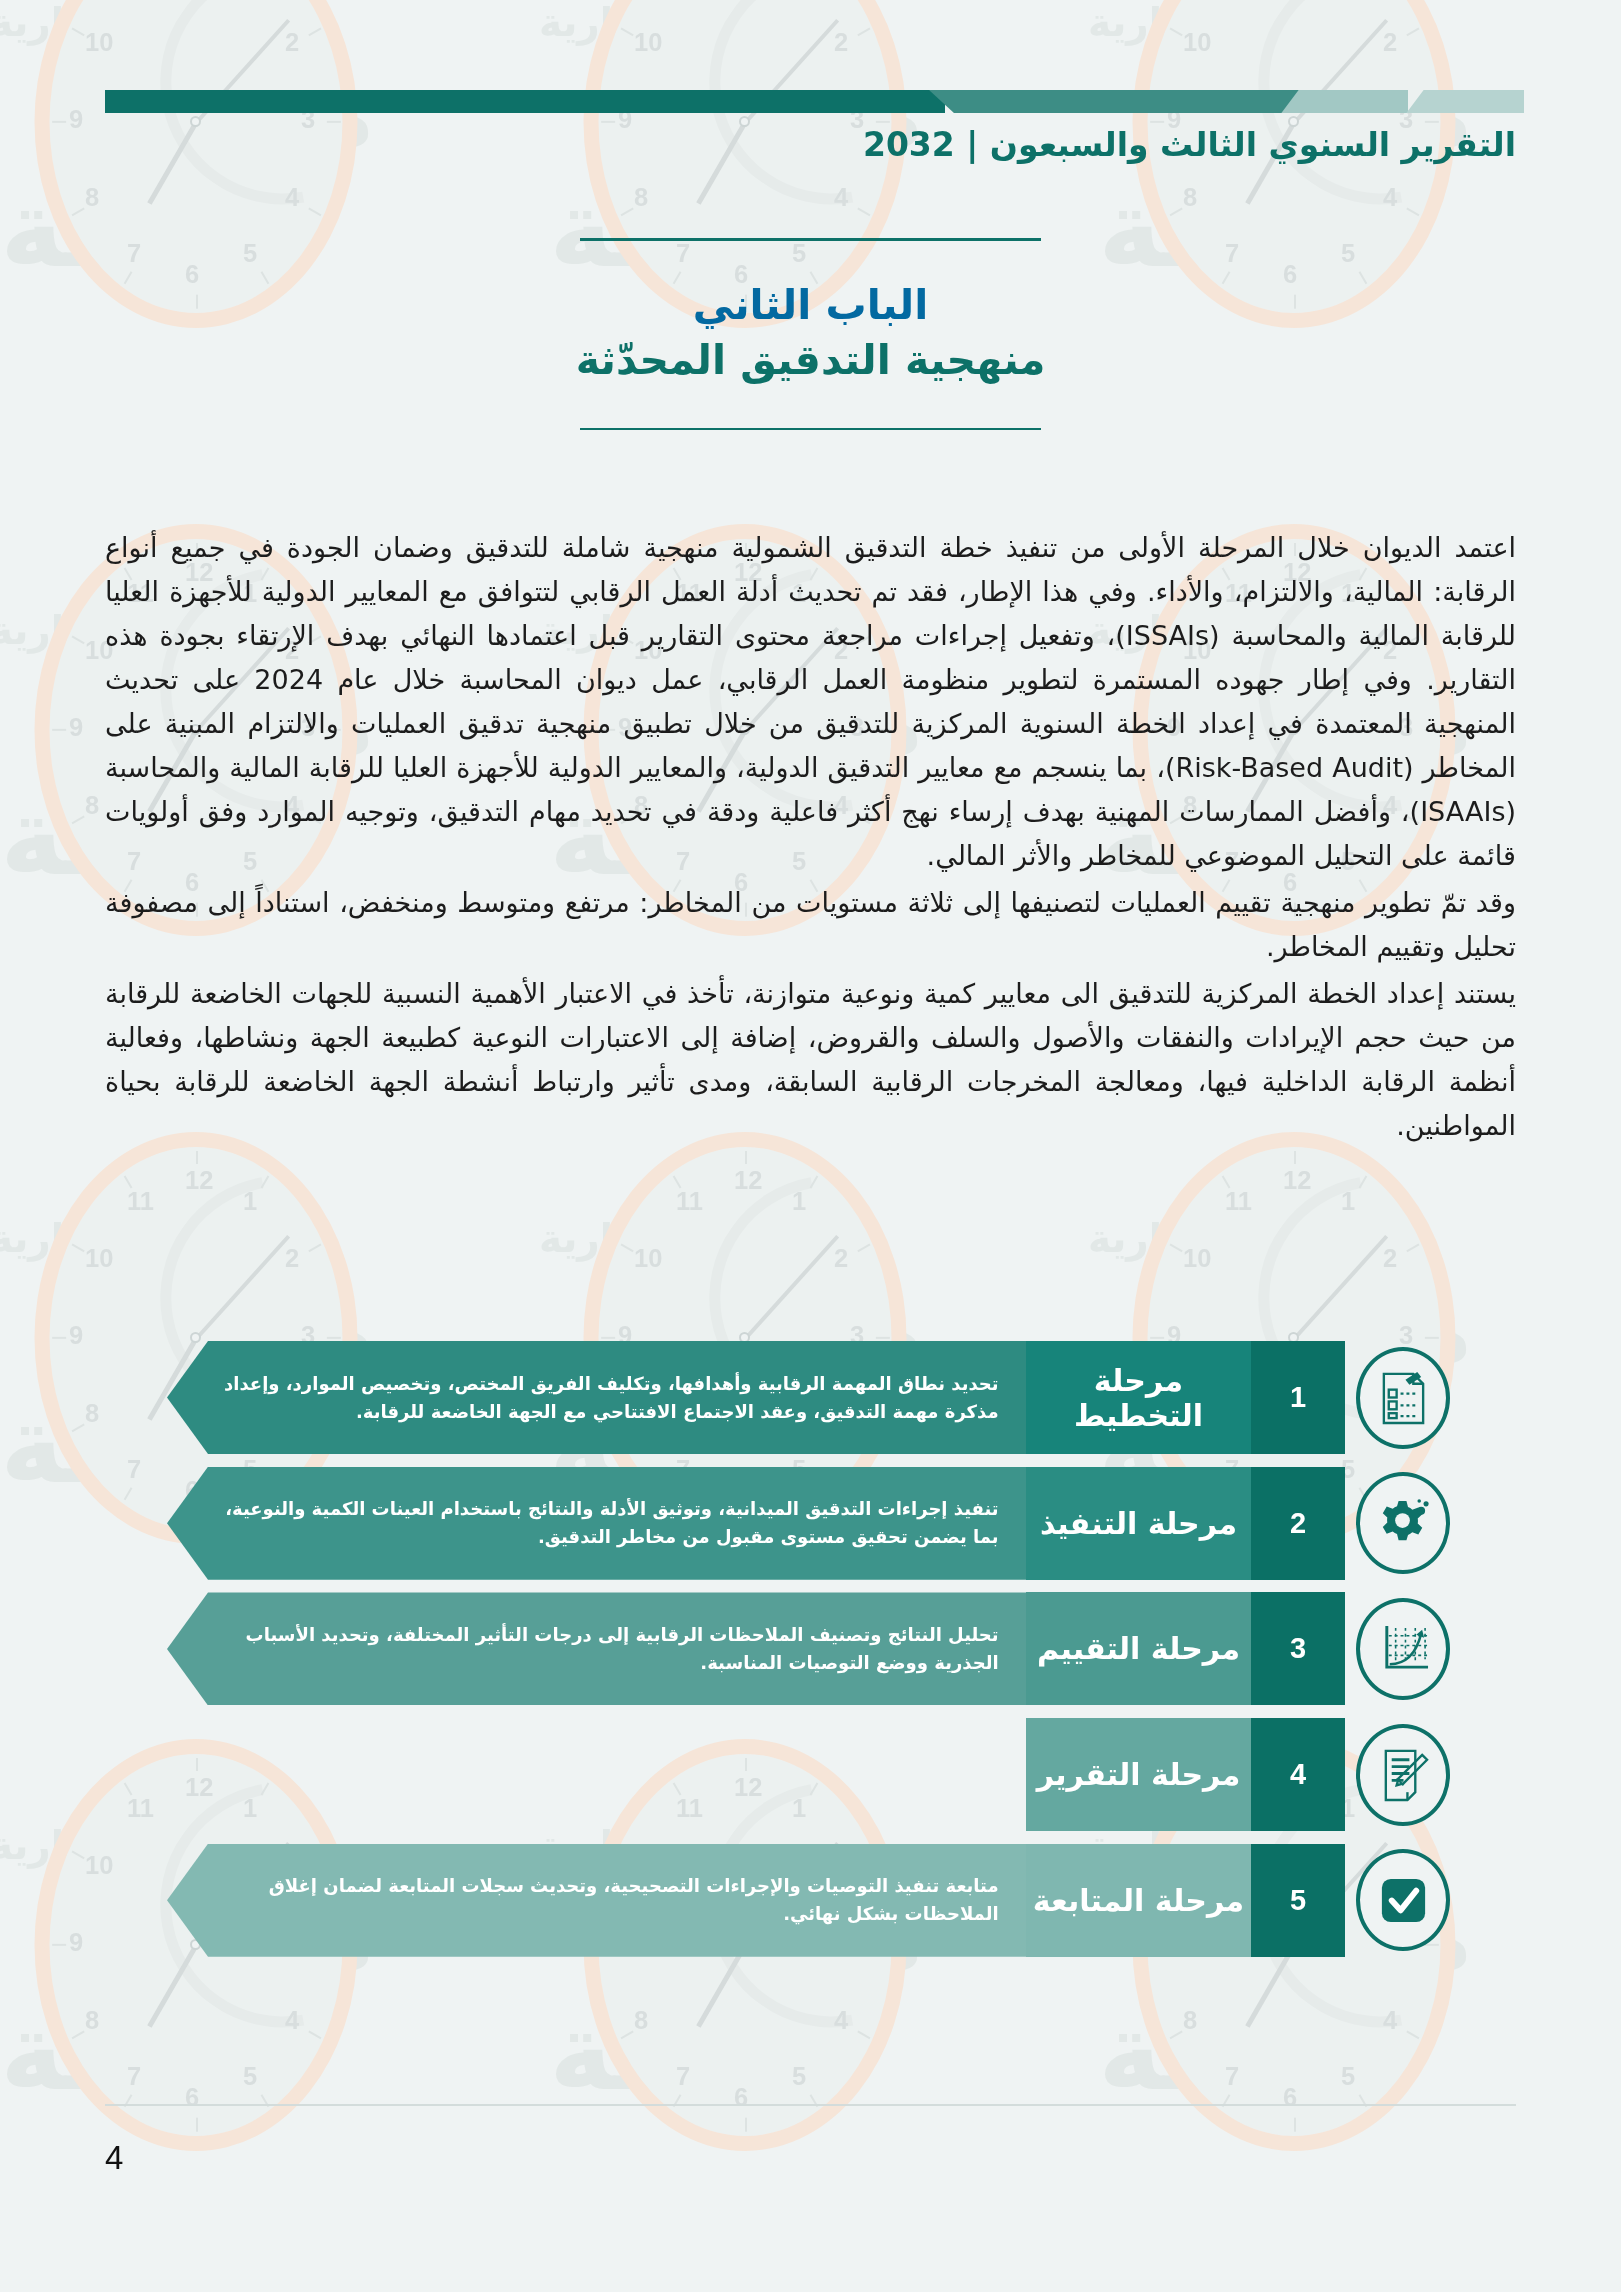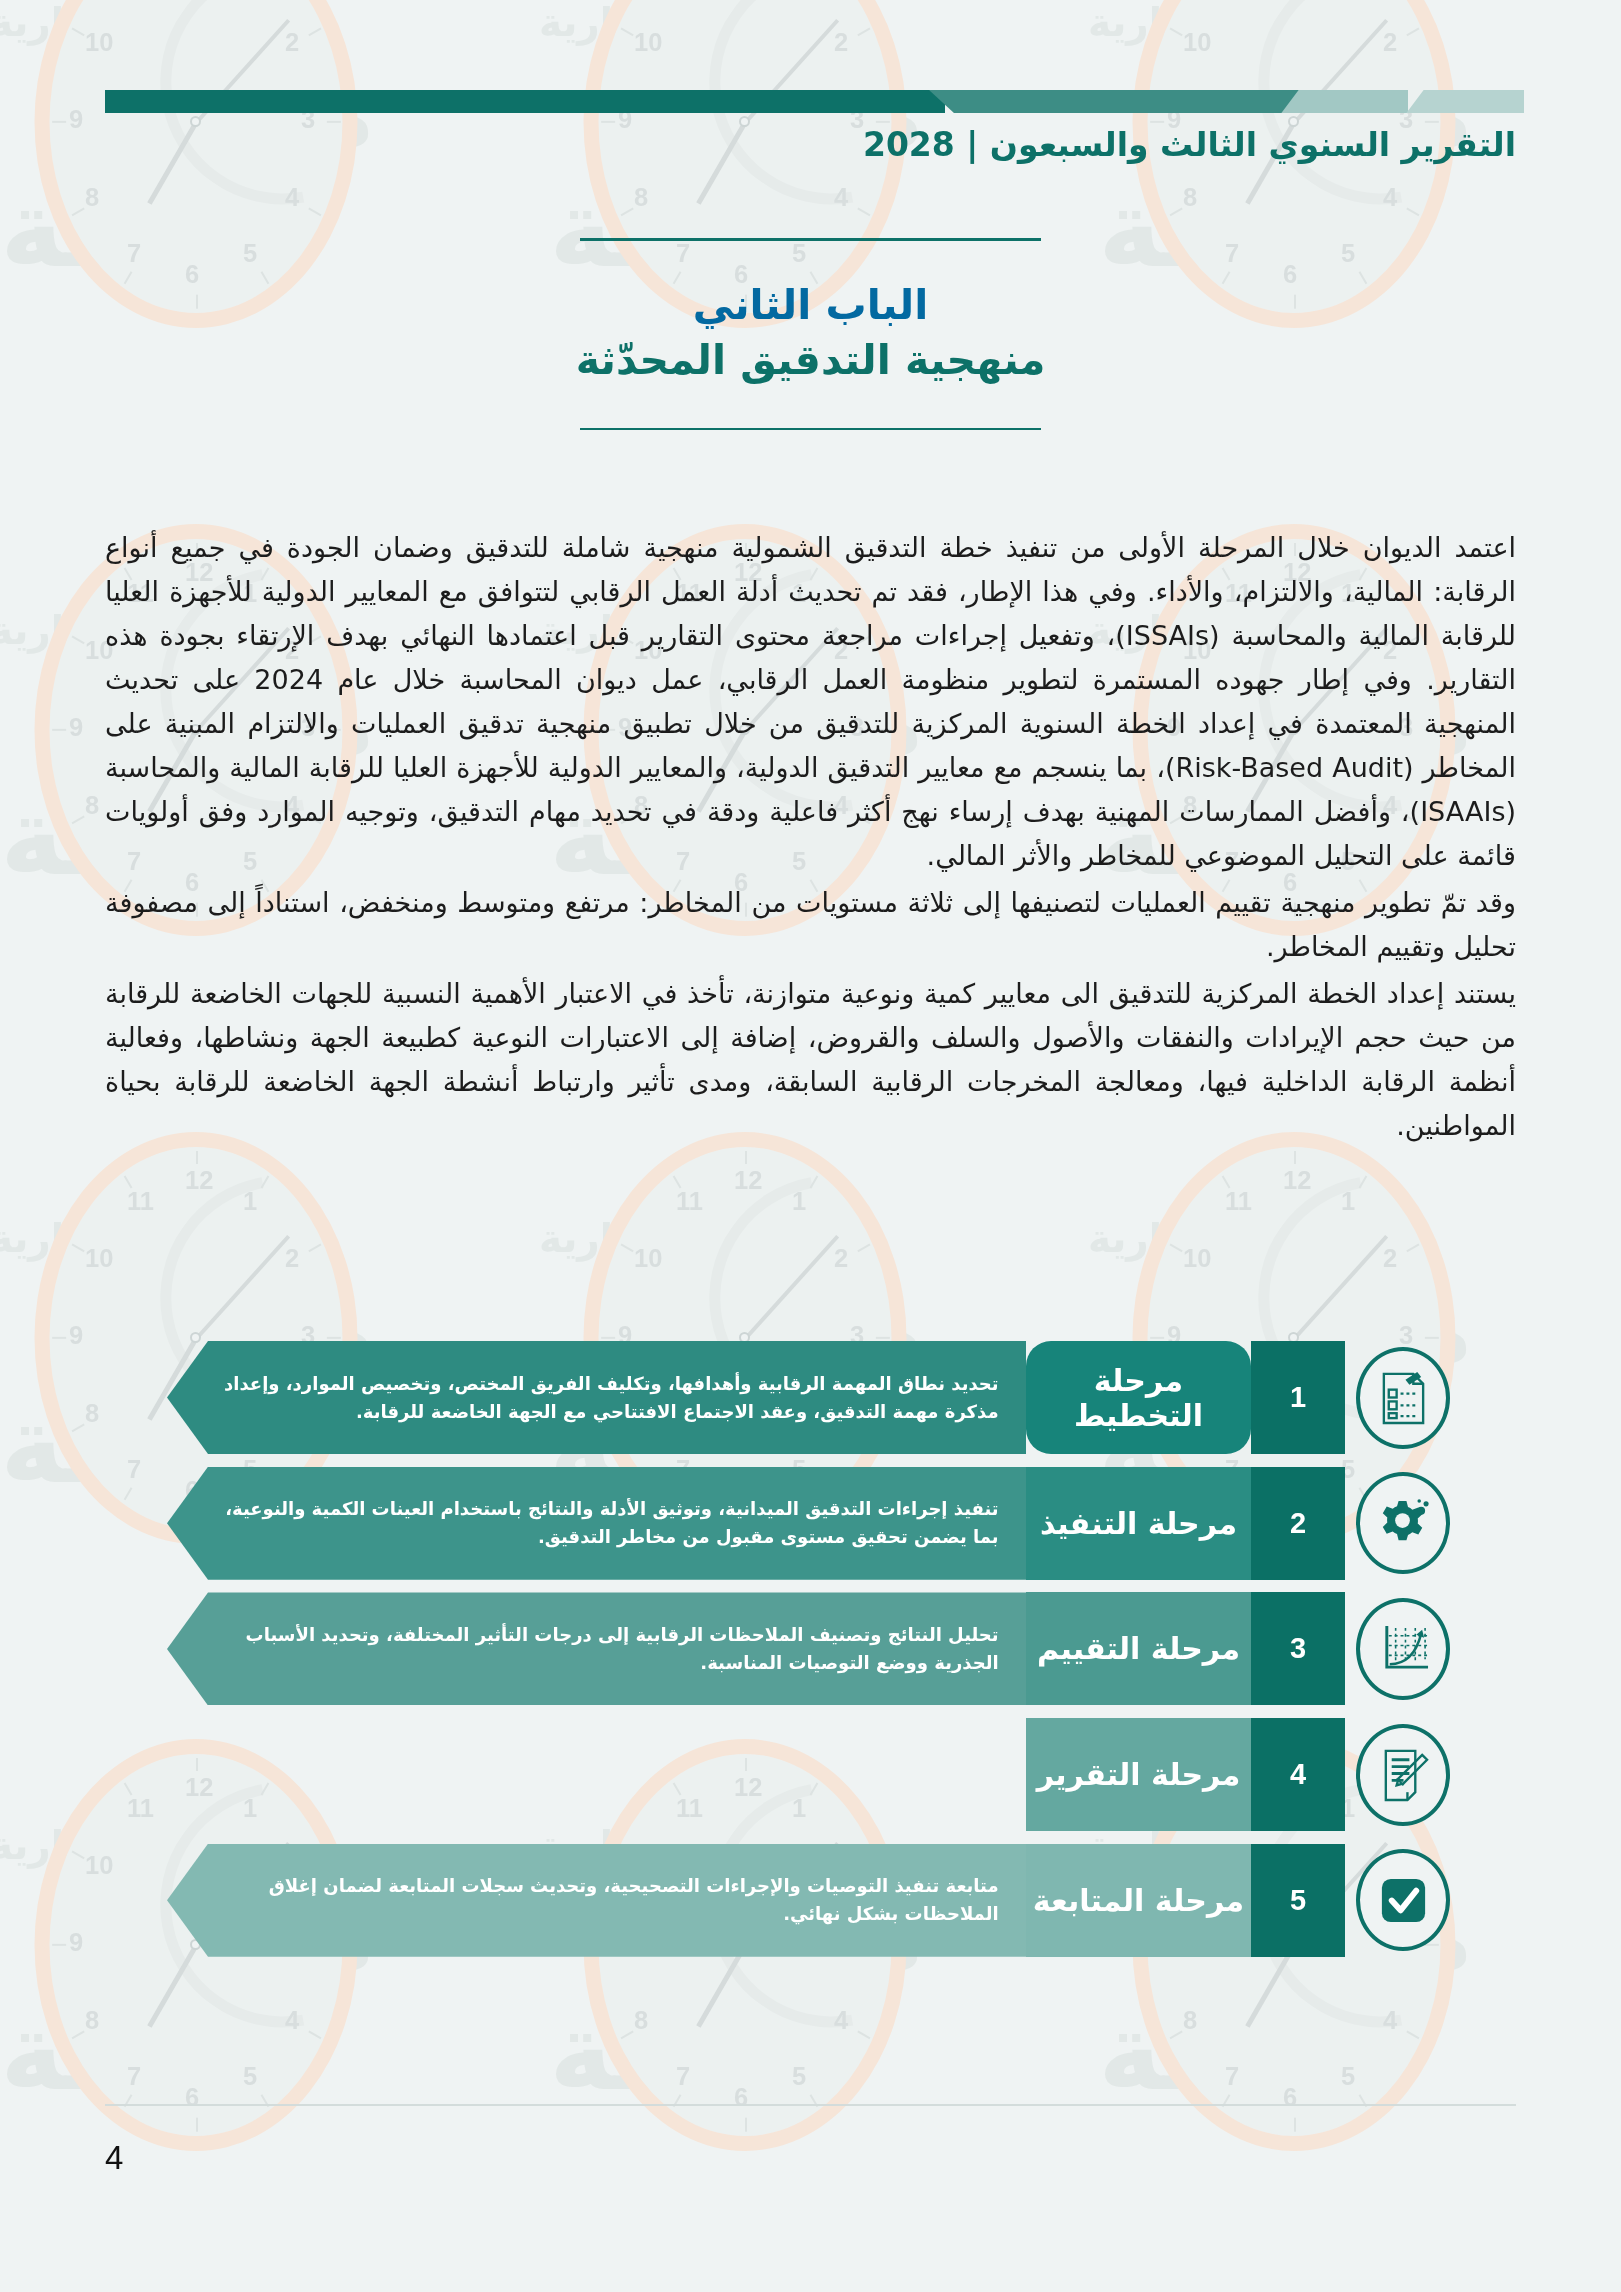--- a/index.html
+++ b/index.html
@@ -739,21 +739,21 @@
       <div class="wm-tile" style="left: 1529px; top: 1705px;"></div>
     </div>
 
   <div class="top-bar-wrap">
     <div class="top-bar-dark"></div>
     <div class="top-bar-mid"></div>
     <div class="top-bar-light1"></div>
     <div class="top-bar-light2"></div>
   </div>
 
-  <div class="header-title">التقرير السنوي الثالث والسبعون | 2028</div>
+  <div class="header-title">التقرير السنوي الثالث والسبعون | 2032</div>
 
   <div class="chapter-block">
     <div class="rule"></div>
     <div class="chapter-line1">الباب الثاني</div>
     <div class="chapter-line2">منهجية التدقيق المحدّثة</div>
     <div class="rule rule-bottom"></div>
   </div>
 
   <div class="body-wrap">
     <p class="para">اعتمد الديوان خلال المرحلة الأولى من تنفيذ خطة التدقيق الشمولية منهجية شاملة للتدقيق وضمان الجودة في جميع أنواع الرقابة: المالية، والالتزام، والأداء. وفي هذا الإطار، فقد تم تحديث أدلة العمل الرقابي لتتوافق مع المعايير الدولية للأجهزة العليا للرقابة المالية والمحاسبة (ISSAIs)، وتفعيل إجراءات مراجعة محتوى التقارير قبل اعتمادها النهائي بهدف الإرتقاء بجودة هذه التقارير. وفي إطار جهوده المستمرة لتطوير منظومة العمل الرقابي، عمل ديوان المحاسبة خلال عام 2024 على تحديث المنهجية المعتمدة في إعداد الخطة السنوية المركزية للتدقيق من خلال تطبيق منهجية تدقيق العمليات والالتزام المبنية على المخاطر (Risk-Based Audit)، بما ينسجم مع معايير التدقيق الدولية، والمعايير الدولية للأجهزة العليا للرقابة المالية والمحاسبة (ISAAIs)، وأفضل الممارسات المهنية بهدف إرساء نهج أكثر فاعلية ودقة في تحديد مهام التدقيق، وتوجيه الموارد وفق أولويات قائمة على التحليل الموضوعي للمخاطر والأثر المالي.</p>
@@ -770,21 +770,21 @@
       <path d="M38 6 v10 h10"></path>
       <rect x="13" y="22" width="8" height="8"></rect>
       <rect x="13" y="34" width="8" height="8"></rect>
       <rect x="13" y="46" width="8" height="5"></rect>
       <path d="M25 26 h18 M25 38 h18 M25 49 h18" stroke-dasharray="3 3"></path>
       <path d="M30 12 l12 -8 4 5 -12 8 z" fill="#0d7168" stroke="none"></path>
     </svg>
           </div>
         </div>
         <div class="d-num">1</div>
-        <div class="d-label" style="background: rgb(23, 132, 122); border-radius: 25px;">مرحلة التخطيط</div>
+        <div class="d-label" style="background: rgb(23, 132, 122);">مرحلة التخطيط</div>
         <div class="d-desc" style="background: rgb(46, 139, 129);">تحديد نطاق المهمة الرقابية وأهدافها، وتكليف الفريق المختص، وتخصيص الموارد، وإعداد مذكرة مهمة التدقيق، وعقد الاجتماع الافتتاحي مع الجهة الخاضعة للرقابة.</div>
       </div>
       <div class="drow">
         <div class="d-icon">
           <div class="d-icon-circle">
     <svg width="57" height="53" viewBox="0 0 58 54">
       <g fill="#0d7168">
         <path d="M24 4 h8 l1.6 6.3 a15 15 0 0 1 4.4 2.6 l6.1-2.3 4 6.9 -4.6 4.4 a15 15 0 0 1 0 5.1 l4.6 4.4 -4 6.9 -6.1-2.3 a15 15 0 0 1 -4.4 2.6 L32 44 h-8 l-1.6-6.3 a15 15 0 0 1 -4.4-2.6 l-6.1 2.3 -4-6.9 4.6-4.4 a15 15 0 0 1 0-5.1 L7.9 16.6 l4-6.9 6.1 2.3 a15 15 0 0 1 4.4-2.6 z"></path>
         <circle cx="28" cy="24" r="7.5" fill="#eff3f3"></circle>
         <circle cx="47" cy="14" r="4"></circle>

